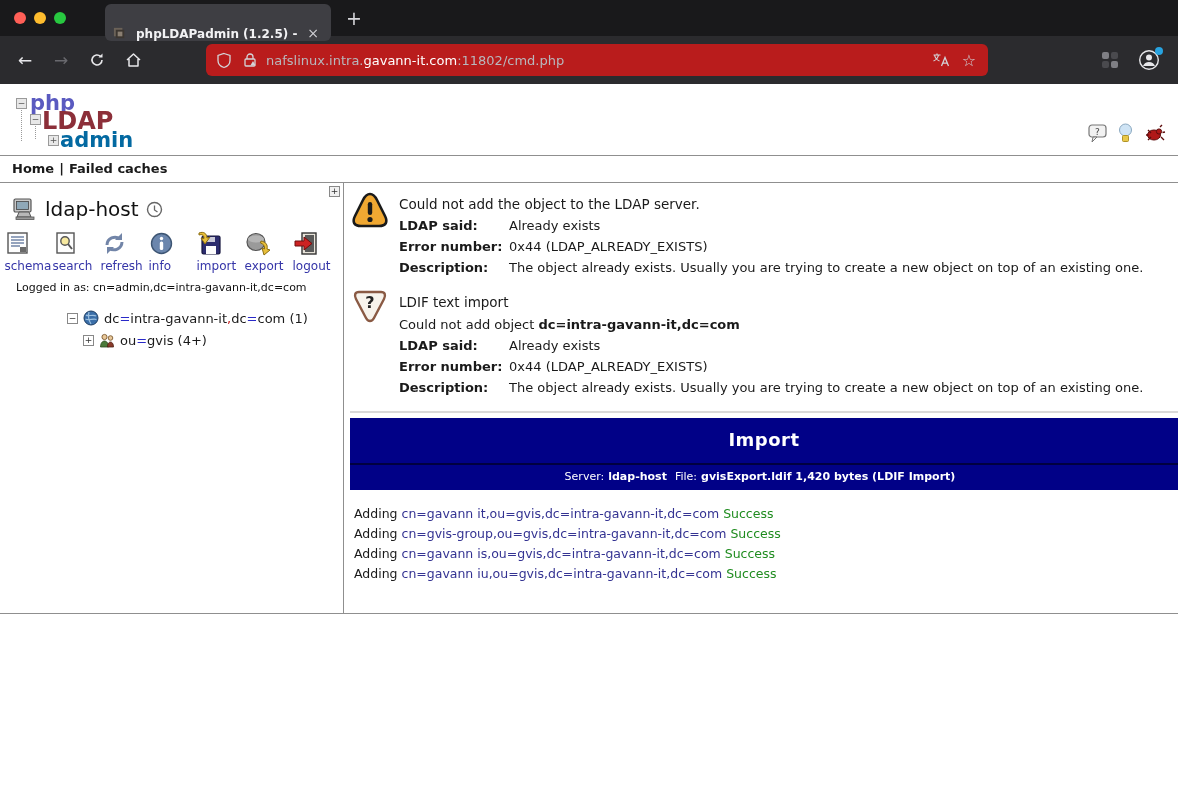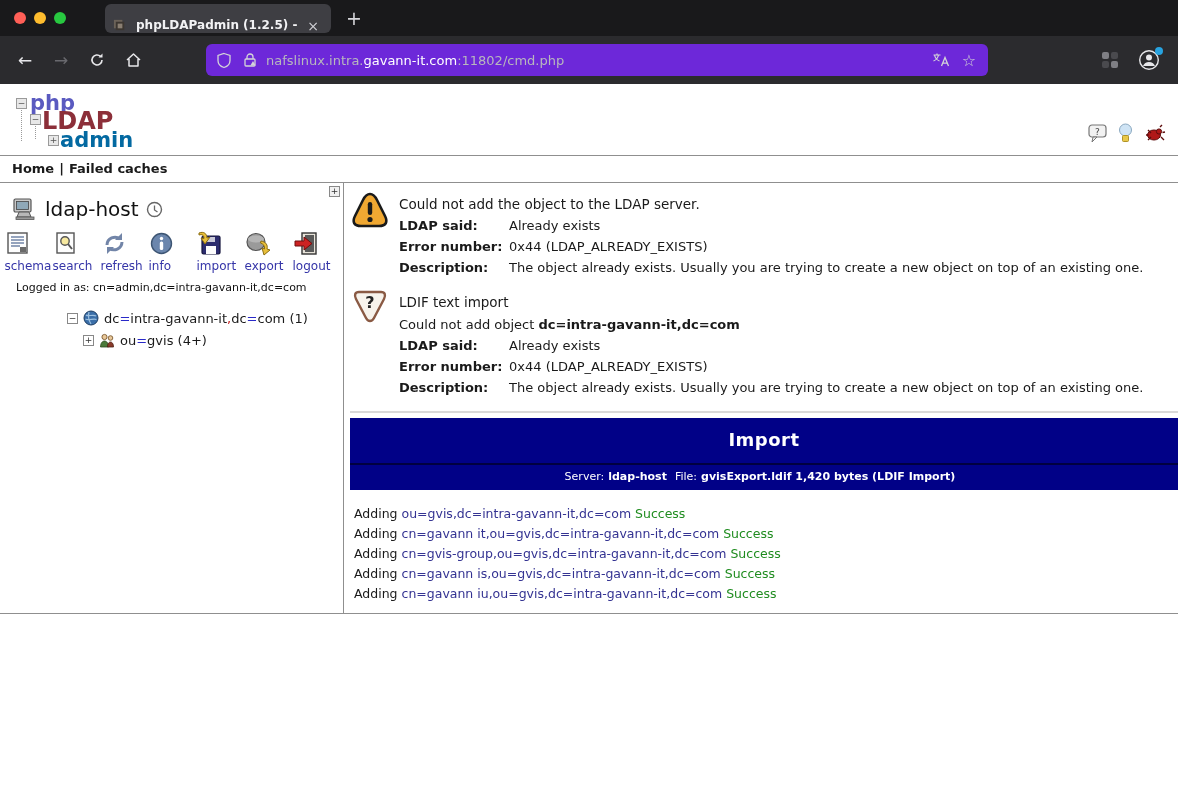--- a/index.html
+++ b/index.html
@@ -10,35 +10,35 @@
     font-family:"DejaVu Sans","Liberation Sans",sans-serif;
     color:#1a1a1a;
   }
 
   
   .tabstrip { height:36px; background:#19191b; display:flex; align-items:center; position:relative; }
   .traffic { display:flex; gap:8px; margin-left:14px; }
   .traffic i { width:12px; height:12px; border-radius:50%; display:block; }
   .tl-red { background:#ff5f57; } .tl-yellow { background:#febc2e; } .tl-green { background:#28c840; }
   .tab {
-    position:absolute; left:105px; top:4px; width:226px; height:29px;
-    background:#3e3e43; border-radius:6px; display:flex; align-items:flex-start;
-    color:#f2f2f4; font-size:12px; font-weight:bold; padding:14px 8px;
+    position:absolute; left:105px; top:4px; width:226px; height:37px;
+    background:#3e3e43; border-radius:6px; display:flex; align-items:flex-end;
+    color:#f2f2f4; font-size:12px; font-weight:bold; padding:0 8px;
   }
   .tab .favicon { width:15px; height:15px; margin-right:8px; flex:0 0 auto; }
   .tab .tab-title { flex:1; white-space:nowrap; overflow:hidden; }
   .tab .tab-close { color:#cfcfd4; font-size:14px; font-weight:normal; padding:0 4px; }
   .newtab-btn { position:absolute; left:340px; top:4px; color:#d6d6da; font-size:19px; line-height:29px; padding:0 6px; }
 
   .toolbar { height:48px; background:#2b2b2e; display:flex; align-items:center; }
   .nav-btn { width:30px; height:30px; display:flex; align-items:center; justify-content:center; color:#e7e7ea; font-size:17px; }
   .nav-btn.disabled { color:#69696e; }
   .nav-group { display:flex; gap:6px; margin-left:10px; }
   .urlbar {
-    margin-left:58px; width:782px; height:32px; background:#6d28d9; border-radius:6px;
+    margin-left:58px; width:782px; height:32px; background:#b91c1c; border-radius:6px;
     display:flex; align-items:center; font-size:13px; color:#b8b8bd; padding:0 10px;
   }
   .urlbar .host-bold { color:#ffffff; }
   .url-text { margin-left:8px; flex:1; white-space:nowrap; overflow:hidden; }
   .url-right { display:flex; align-items:center; gap:12px; margin-right:2px; }
   .star { font-size:16px; color:#cfcfd4; }
   .chrome-right { display:flex; align-items:center; gap:20px; margin-left:auto; margin-right:18px; }
   .grid-icon { width:16px; height:16px; display:grid; grid-template-columns:7px 7px; grid-template-rows:7px 7px; gap:2px; }
   .grid-icon i { border-radius:2px; }
   .grid-icon i:nth-child(1){background:#7f7f84;} .grid-icon i:nth-child(2){background:#4a4a4e;}
@@ -377,21 +377,20 @@
 
       <div class="banner">
         <div class="banner-title">Import</div>
         <div class="banner-sub">
           <span class="b-lbl">Server:</span><span class="b-val">ldap-host</span><span class="b-lbl">File:</span><span class="b-val">gvisExport.ldif 1,420 bytes (LDIF Import)</span>
         </div>
       </div>
 
 
       <div class="log-list">
-        <div class="log-row"><span>Adding </span><span class="dn">ou=gvis,dc=intra-gavann-it,dc=com</span> <span class="status-success">Success</span></div>
         <div class="log-row"><span>Adding </span><span class="dn">cn=gavann it,ou=gvis,dc=intra-gavann-it,dc=com</span> <span class="status-success">Success</span></div>
         <div class="log-row"><span>Adding </span><span class="dn">cn=gvis-group,ou=gvis,dc=intra-gavann-it,dc=com</span> <span class="status-success">Success</span></div>
         <div class="log-row"><span>Adding </span><span class="dn">cn=gavann is,ou=gvis,dc=intra-gavann-it,dc=com</span> <span class="status-success">Success</span></div>
         <div class="log-row"><span>Adding </span><span class="dn">cn=gavann iu,ou=gvis,dc=intra-gavann-it,dc=com</span> <span class="status-success">Success</span></div>
       </div>
 
     </div>
   </div>
 </div>
 

